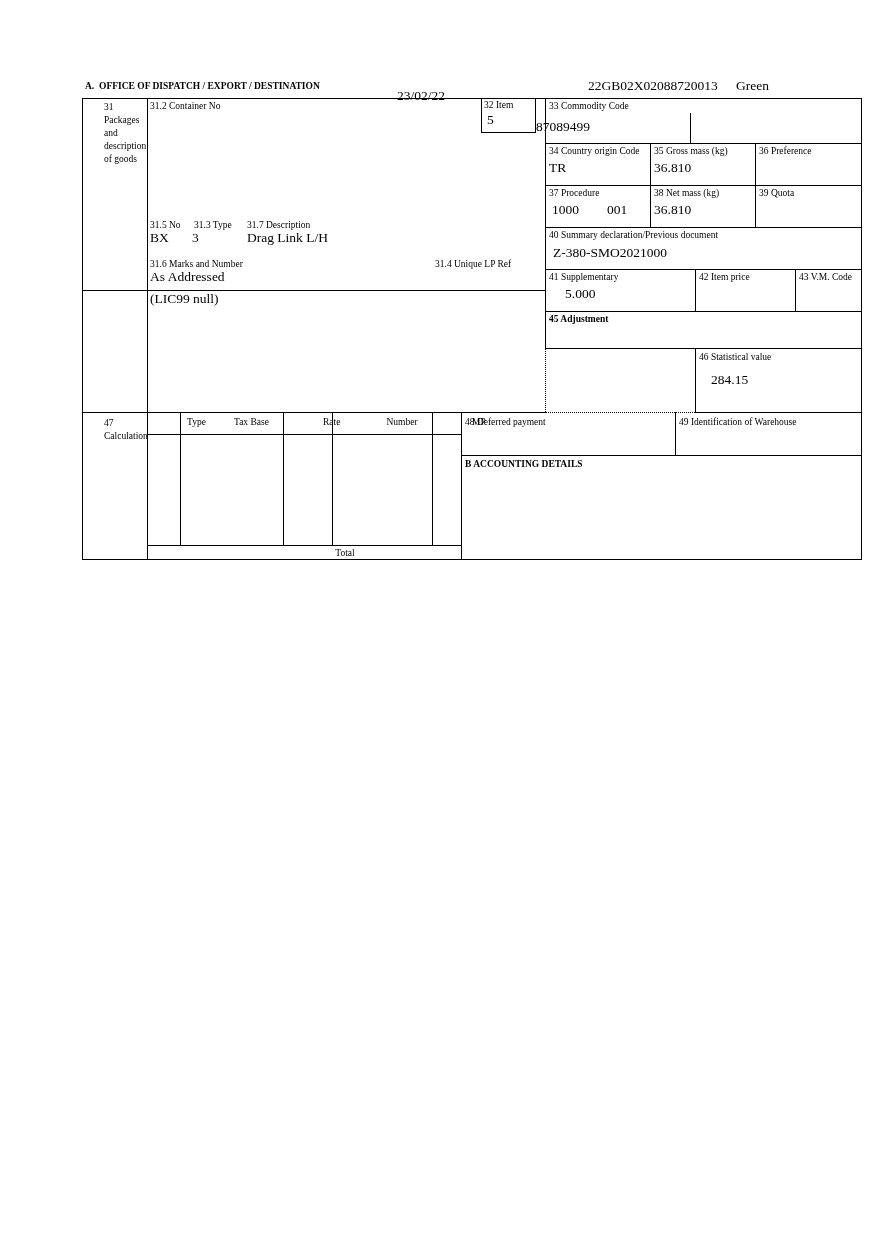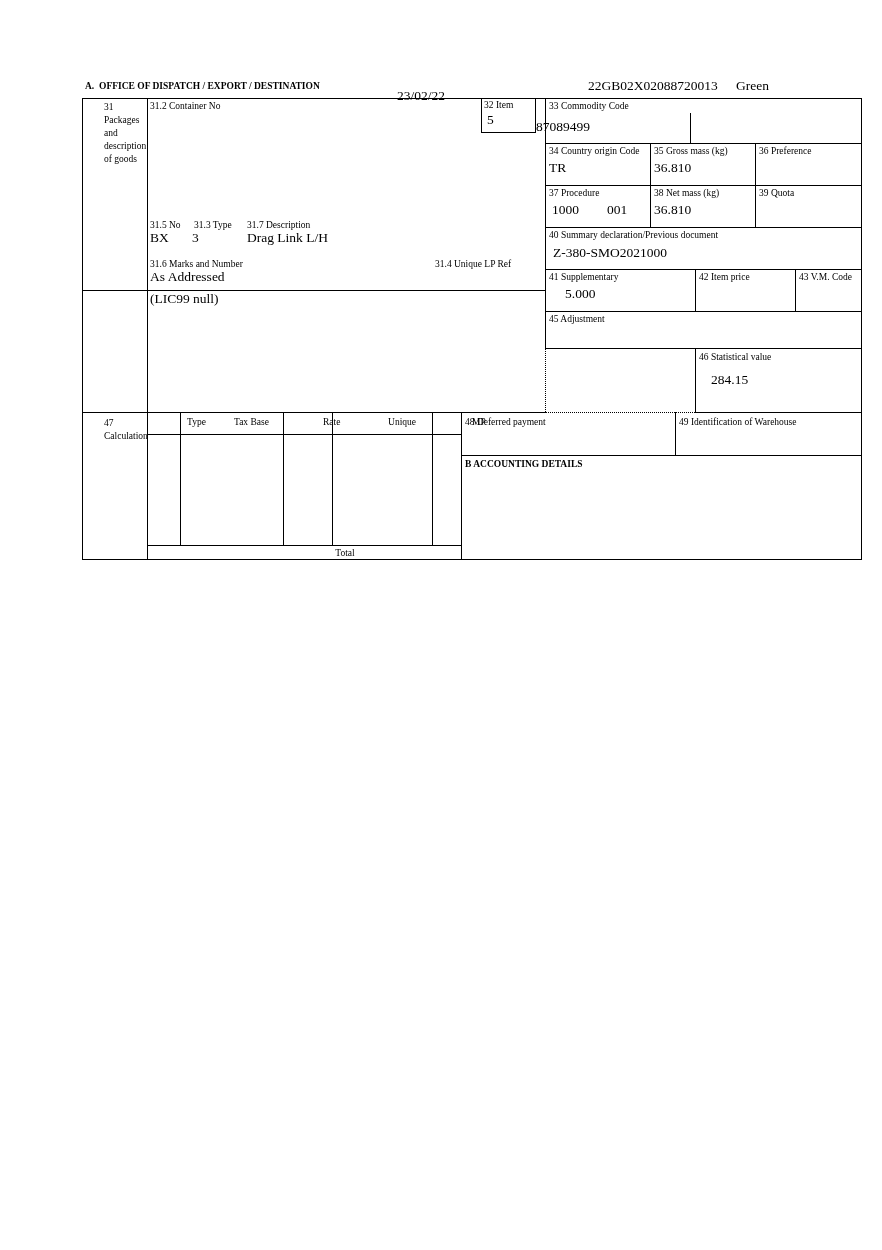--- a/index.html
+++ b/index.html
@@ -81,30 +81,30 @@
   <div class="lbl" style="left:759px;top:188px;">39 Quota</div>
   <div class="lbl" style="left:150px;top:220px;">31.5 No</div>
   <div class="lbl" style="left:194px;top:220px;">31.3 Type</div>
   <div class="lbl" style="left:247px;top:220px;">31.7 Description</div>
   <div class="lbl" style="left:549px;top:230px;">40 Summary declaration/Previous document</div>
   <div class="lbl" style="left:150px;top:259px;">31.6 Marks and Number</div>
   <div class="lbl" style="left:397px;top:259px;margin-left:38px;">31.4 Unique LP Ref</div>
   <div class="lbl" style="left:549px;top:272px;">41 Supplementary</div>
   <div class="lbl" style="left:699px;top:272px;">42 Item price</div>
   <div class="lbl" style="left:799px;top:272px;">43 V.M. Code</div>
-  <div class="lbl" style="left:549px;top:314px;">45 Adjustment</div>
+  <div class="lbl" style="left:549px;top:314px;font-weight:bold;">45 Adjustment</div>
   <div class="lbl" style="left:699px;top:352px;">46 Statistical value</div>
   <div class="lbl" style="left:465px;top:417px;">48 Deferred payment</div>
   <div class="lbl" style="left:679px;top:417px;">49 Identification of Warehouse</div>
   <div class="lbl bold" style="left:465px;top:459px;">B ACCOUNTING DETAILS</div>
 
   <div class="lbl ctr" style="left:147px;top:417px;width:33px;">Type</div>
   <div class="lbl ctr" style="left:180px;top:417px;width:103px;">Tax Base</div>
   <div class="lbl ctr" style="left:283px;top:417px;width:49px;">Rate</div>
-  <div class="lbl ctr" style="left:332px;top:417px;width:100px;">Unique</div>
+  <div class="lbl ctr" style="left:332px;top:417px;width:100px;">Number</div>
   <div class="lbl ctr" style="left:432px;top:417px;width:29px;">MP</div>
   <div class="lbl ctr" style="left:190px;top:548px;width:270px;">Total</div>
 
   <div class="val" style="left:487px;top:112px;">5</div>
   <div class="val" style="left:536px;top:119px;">87089499</div>
   <div class="val" style="left:549px;top:160px;">TR</div>
   <div class="val" style="left:654px;top:160px;">36.810</div>
   <div class="val" style="left:552px;top:202px;">1000</div>
   <div class="val" style="left:607px;top:202px;">001</div>
   <div class="val" style="left:654px;top:202px;">36.810</div>

